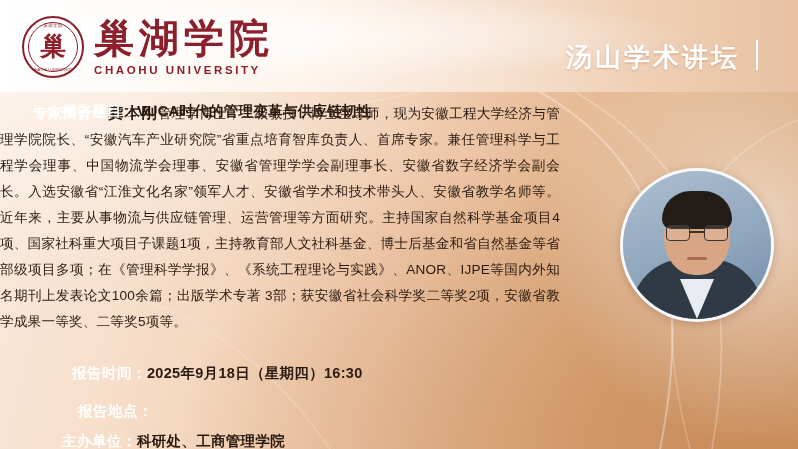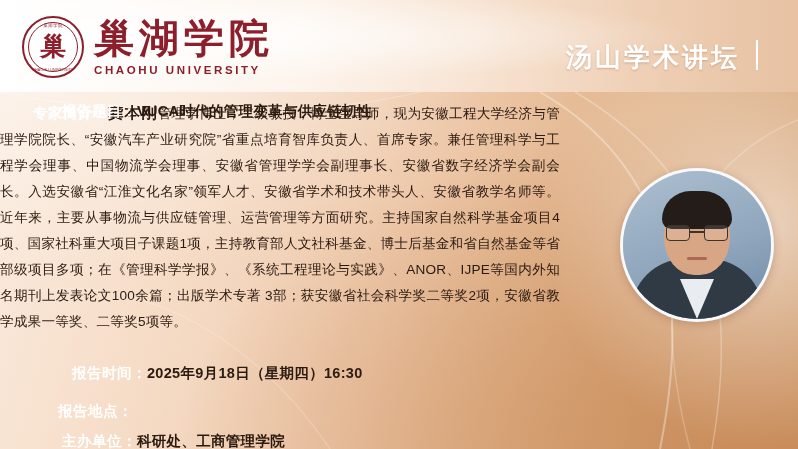--- a/index.html
+++ b/index.html
@@ -197,21 +197,21 @@
   }
   .bio-text {
     color: #2b1a10;
     font-size: 13.6px;
     line-height: 26px;
     text-align: justify;
     letter-spacing: 0.2px;
     margin-top: 8px;
   }
   .row-time  { left: 28px; top: 272px; }
-  .row-place { left: 14px; top: 310px; }
+  .row-place { left: 34px; top: 310px; }
   .row-org   { left: 18px; top: 340px; }
 
   
   .portrait {
     position: absolute;
     right: 24px;
     top: 168px;
     width: 148px;
     height: 148px;
     border-radius: 50%;

